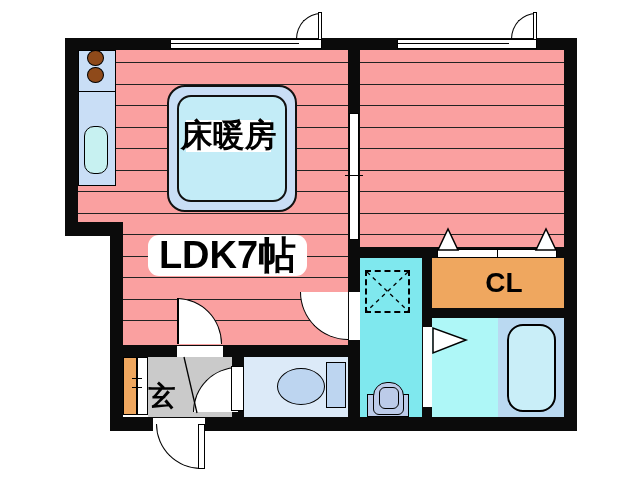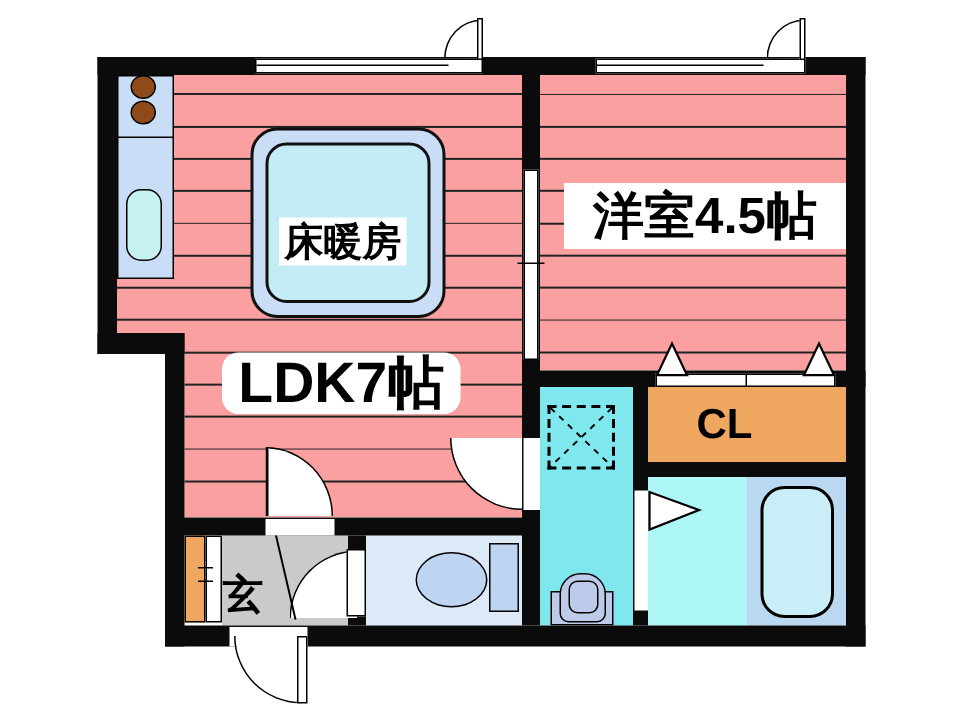--- a/index.html
+++ b/index.html
@@ -117,18 +117,17 @@
   <svg class="overlay" width="640" height="480" viewBox="0 0 640 480">
     <polygon points="438,250 458,250 448,229" fill="#fff" stroke="#000" stroke-width="1.5"></polygon>
     <polygon points="536,250 556,250 546,229" fill="#fff" stroke="#000" stroke-width="1.5"></polygon>
     <polygon points="433,328 433,353 466,340" fill="#fff" stroke="#000" stroke-width="1.5"></polygon>
     <line x1="367" y1="272" x2="408" y2="311" stroke="#000" stroke-width="1.3" stroke-dasharray="4,4"></line>
     <line x1="408" y1="272" x2="367" y2="311" stroke="#000" stroke-width="1.3" stroke-dasharray="4,4"></line>
     <line x1="184" y1="357" x2="197" y2="413" stroke="#000" stroke-width="1.3"></line>
   </svg>
 
   <div class="lbl" style="left:148px;top:235px;width:159px;height:41px;font-size:38px;border-radius:11px;">LDK7帖</div>
-  <div class="lbl" style="left:376px;top:122px;width:188px;height:44px;font-size:34px;">洋室4.5帖</div>
-  <div class="lbl" style="left:186px;top:145px;width:85px;height:32px;font-size:26px;">床暖房</div>
-  <div class="txt" style="left:453px;top:264px;width:60px;height:38px;font-size:28px;">CL</div>
+  <div class="lbl" style="left:186px;top:120px;width:85px;height:32px;font-size:32px;">床暖房</div>
+  <div class="txt" style="left:474px;top:264px;width:60px;height:38px;font-size:28px;">CL</div>
   <div class="txt" style="left:146px;top:380px;width:32px;height:32px;font-size:27px;">玄</div>
 
 </div>
 
 </body></html>

